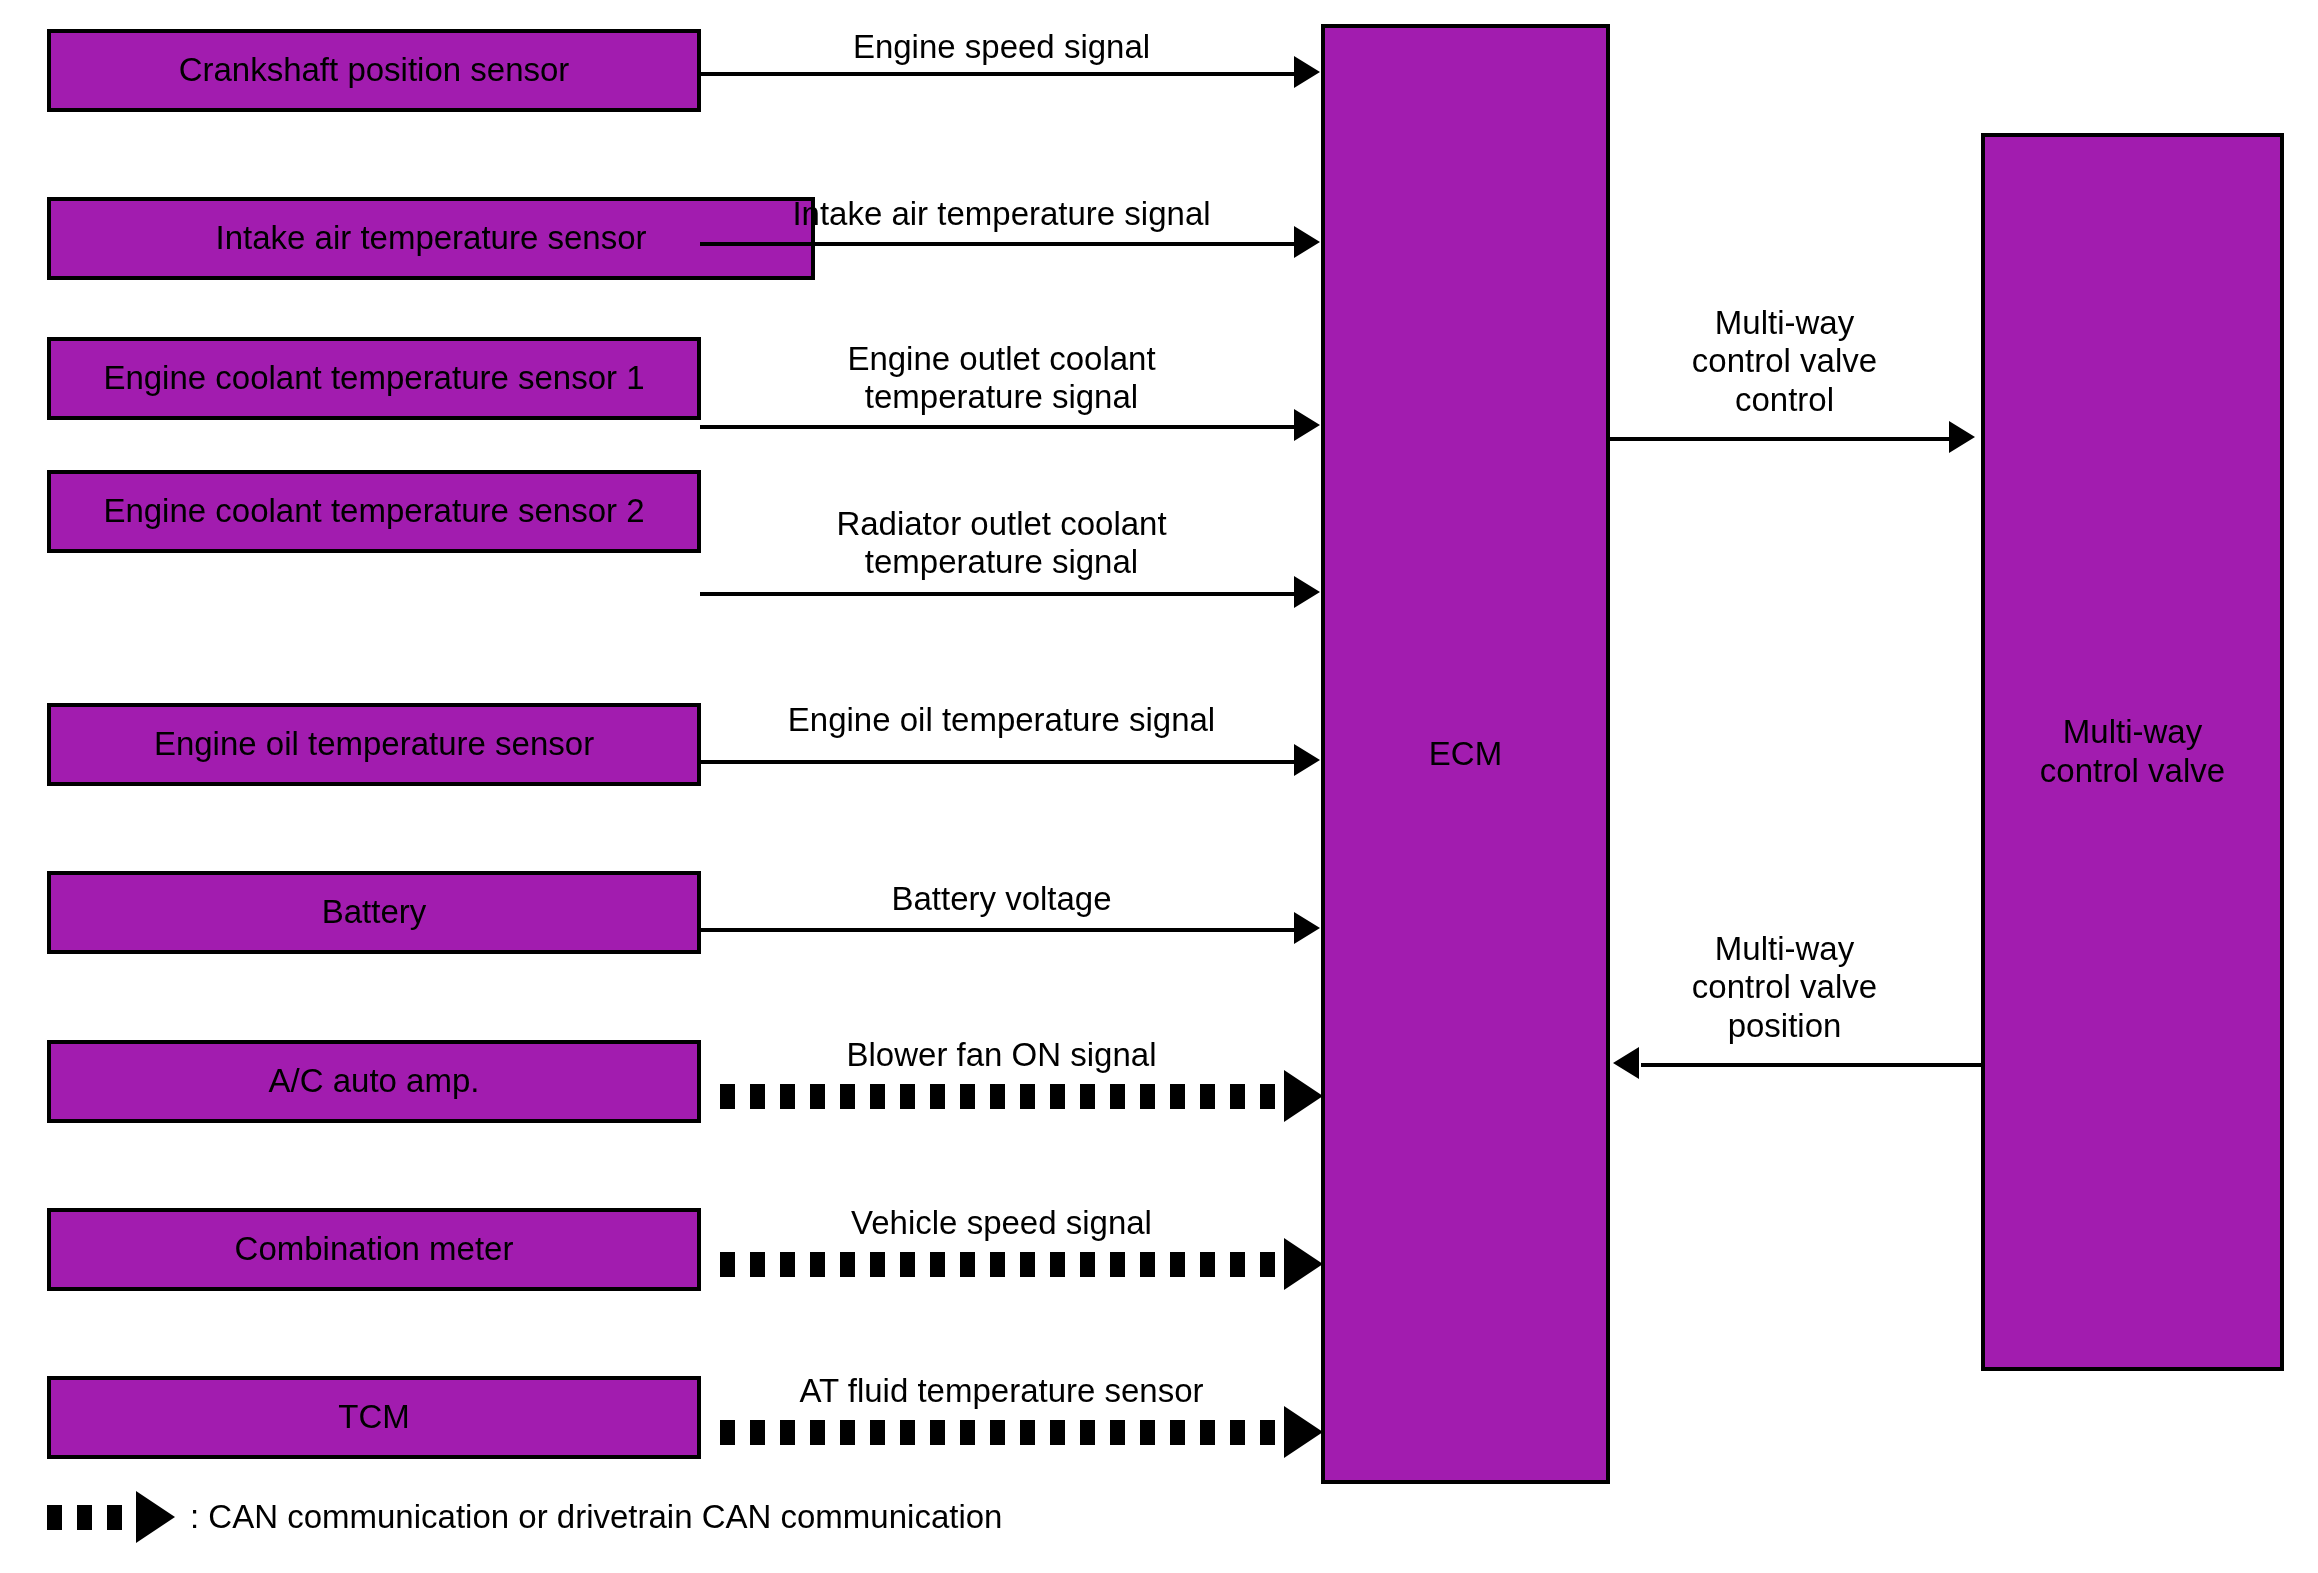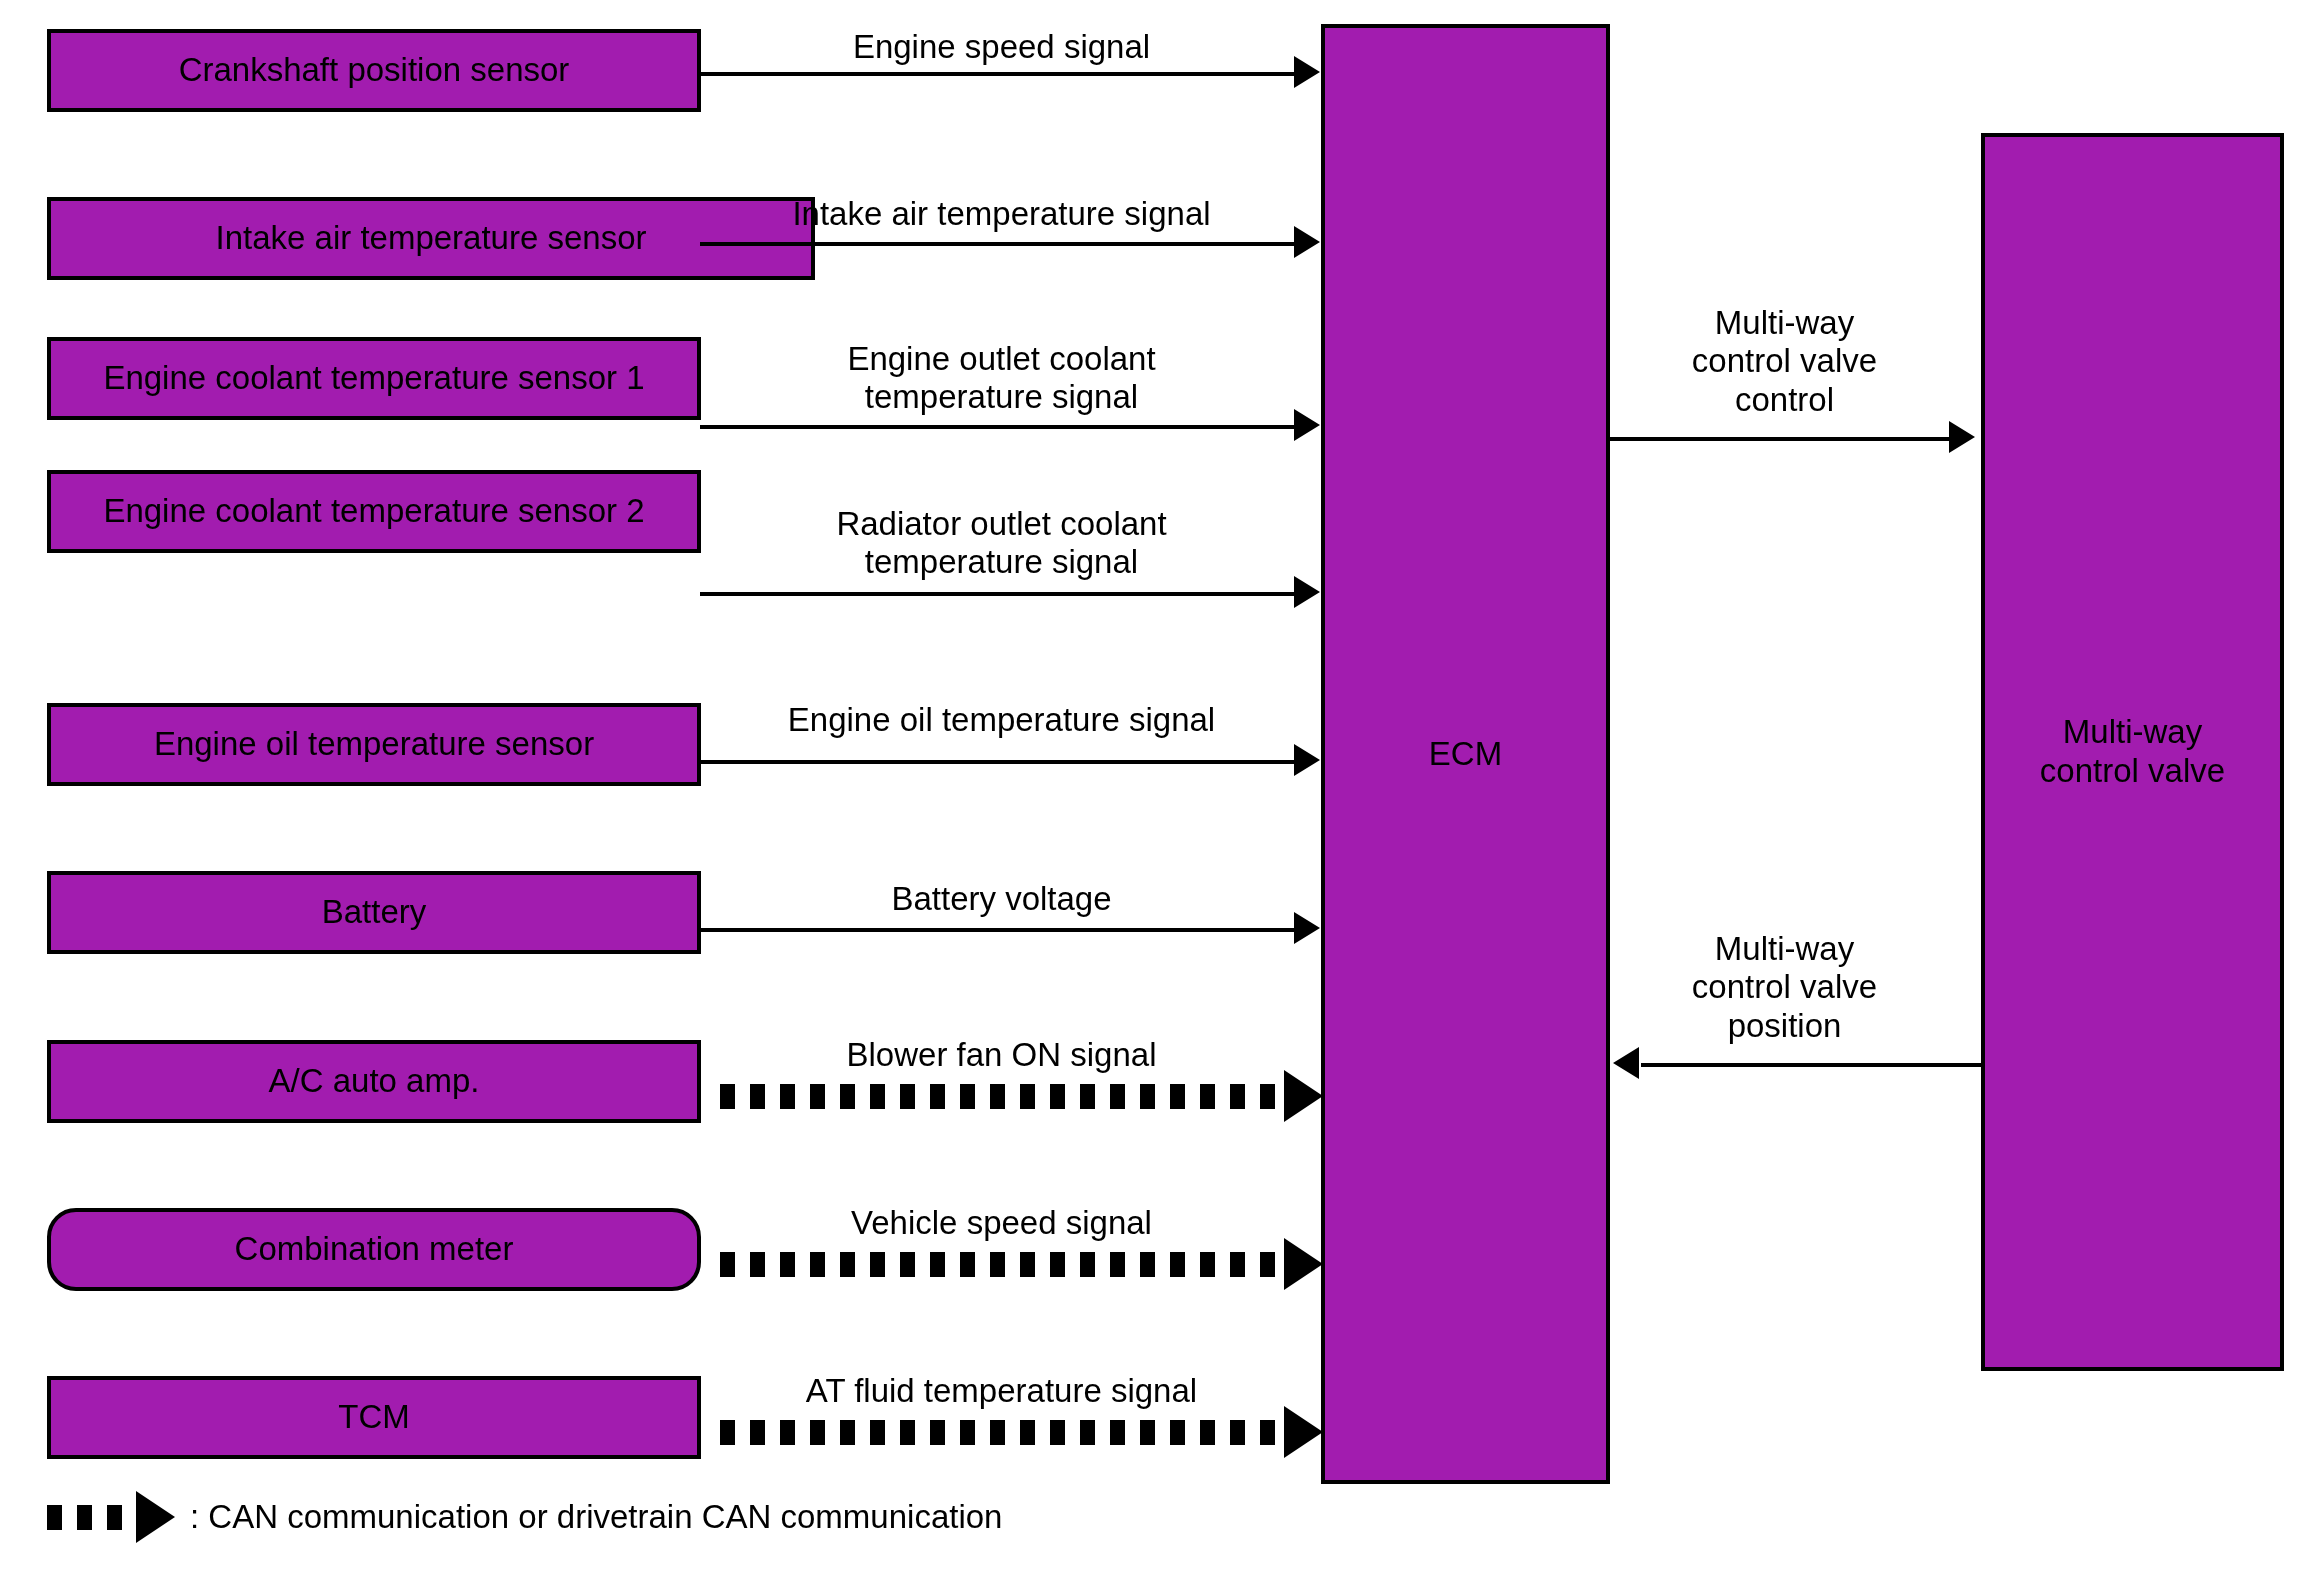--- a/index.html
+++ b/index.html
@@ -144,21 +144,21 @@
   </div>
 
   <div class="node-box" style="left:47px; top:871px; width:654px; height:83px;">
     <span class="node-label">Battery</span>
   </div>
 
   <div class="node-box" style="left:47px; top:1040px; width:654px; height:83px;">
     <span class="node-label">A/C auto amp.</span>
   </div>
 
-  <div class="node-box" style="left:47px; top:1208px; width:654px; height:83px;border-radius:29px;">
+  <div class="node-box" style="left:47px; top:1208px; width:654px; height:83px;">
     <span class="node-label">Combination meter</span>
   </div>
 
   <div class="node-box" style="left:47px; top:1376px; width:654px; height:83px;">
     <span class="node-label">TCM</span>
   </div>
 
   <div class="node-box" style="left:1321px; top:24px; width:289px; height:1460px;">
     <span class="node-label">ECM</span>
   </div>
@@ -197,21 +197,21 @@
   <div class="can-bar" style="left:720px; top:1084px; width:568px;"></div>
   <div class="can-arrowhead" style="left:1284px; top:1070px;"></div>
   <div class="edge-label" style="left:706px; top:1036px; width:591px;">Blower fan ON signal</div>
 
   <div class="can-bar" style="left:720px; top:1252px; width:568px;"></div>
   <div class="can-arrowhead" style="left:1284px; top:1238px;"></div>
   <div class="edge-label" style="left:706px; top:1204px; width:591px;">Vehicle speed signal</div>
 
   <div class="can-bar" style="left:720px; top:1420px; width:568px;"></div>
   <div class="can-arrowhead" style="left:1284px; top:1406px;"></div>
-  <div class="edge-label" style="left:706px; top:1372px; width:591px;">AT fluid temperature signal</div>
+  <div class="edge-label" style="left:706px; top:1372px; width:591px;">AT fluid temperature sensor</div>
 
   <div class="hline" style="left:1610px; top:437px; width:341px;"></div>
   <div class="arrowhead-right" style="left:1949px; top:421px;"></div>
   <div class="edge-label" style="left:1624px; top:304px; width:321px;">Multi-way
 control valve
 control</div>
 
   <div class="hline" style="left:1641px; top:1063px; width:341px;"></div>
   <div class="arrowhead-left" style="left:1613px; top:1047px;"></div>
   <div class="edge-label" style="left:1624px; top:930px; width:321px;">Multi-way

